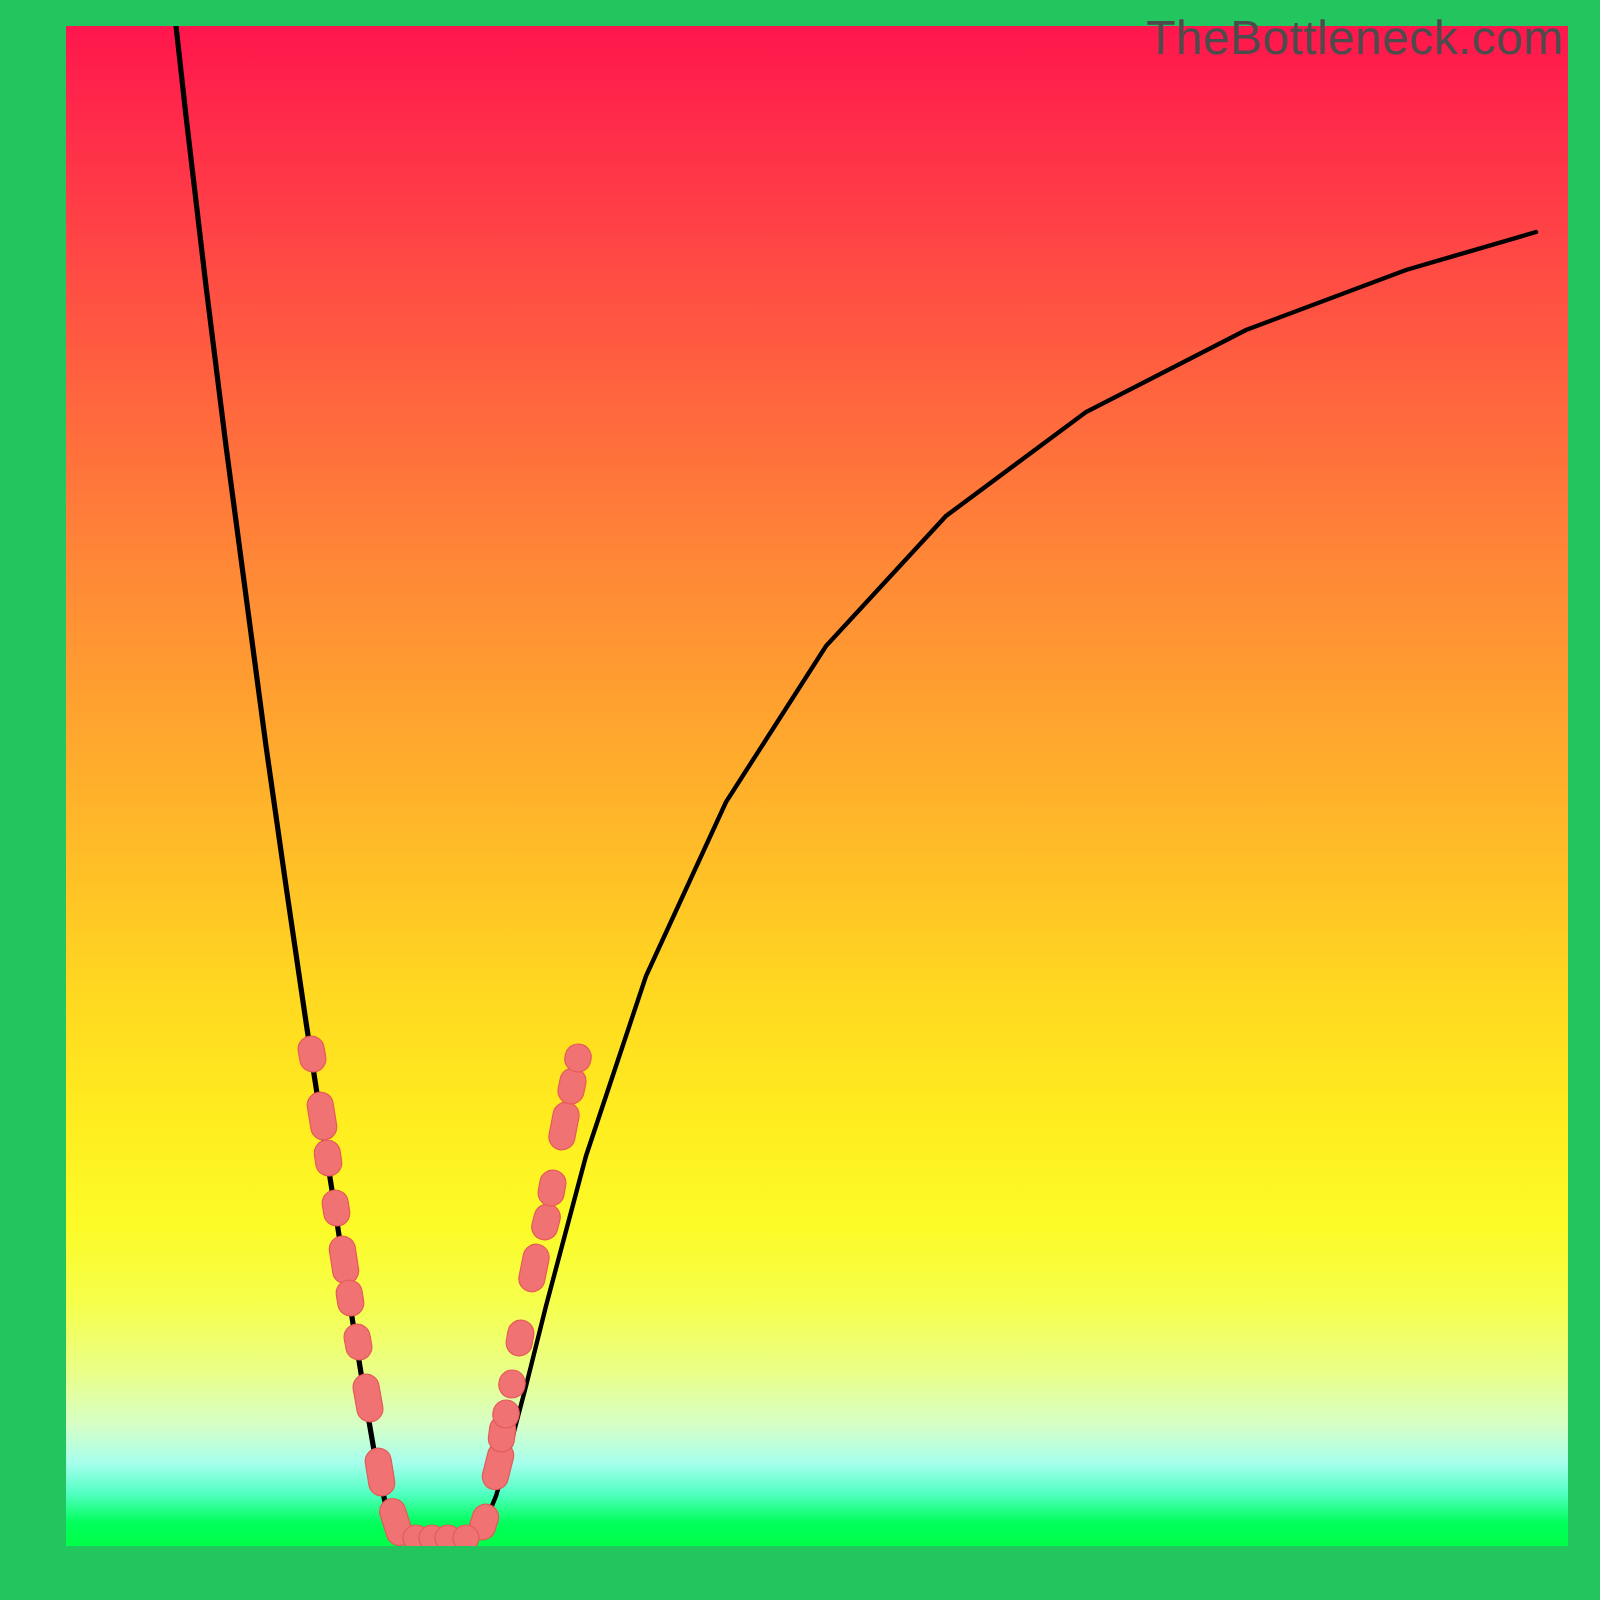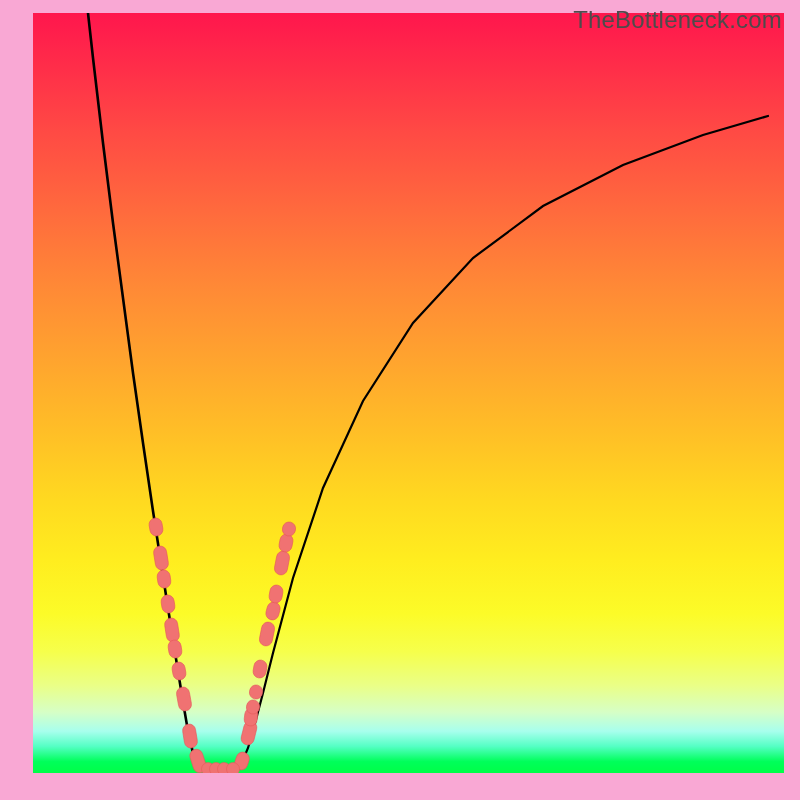--- a/index.html
+++ b/index.html
@@ -1,16 +1,16 @@
 <!DOCTYPE html>
 <html><head>
 <meta charset="utf-8">
 <style>
   html,body{margin:0;padding:0;width:800px;height:800px;overflow:hidden;background:#000;font-family:Arial,Helvetica,sans-serif}
-  .frame{position:absolute;left:0;top:0;width:800px;height:800px;background:#f9a8d4}
+  .frame{position:absolute;left:0;top:0;width:800px;height:800px;background:#22c55e}
   .plot{position:absolute;left:33px;top:13px;width:751px;height:760px;overflow:hidden}
   .grad{position:absolute;left:0;top:0;width:100%;height:100%;
     background:linear-gradient(to bottom,
       #ff164d 0%,
       #ff2d49 7%,
       #ff4b44 16%,
       #ff6a3d 26%,
       #ff8936 36%,
       #ffa52e 46%,
       #ffc126 56%,

